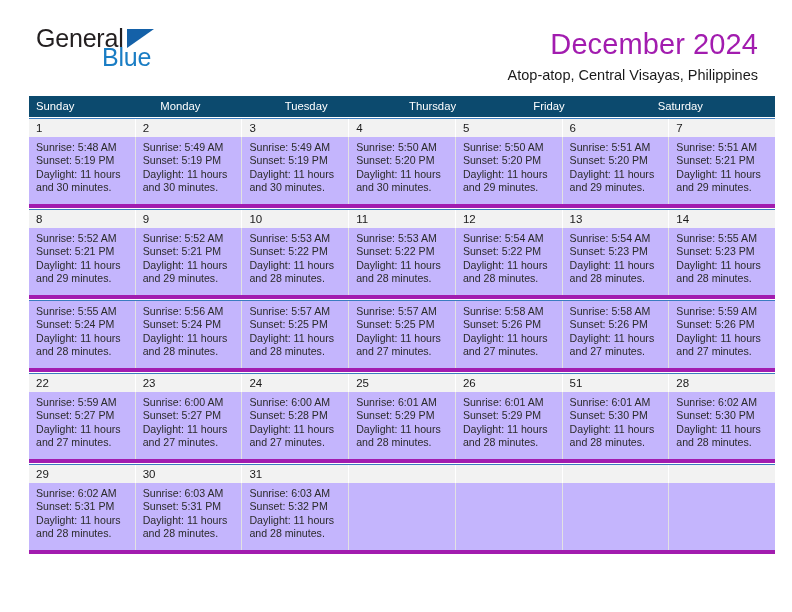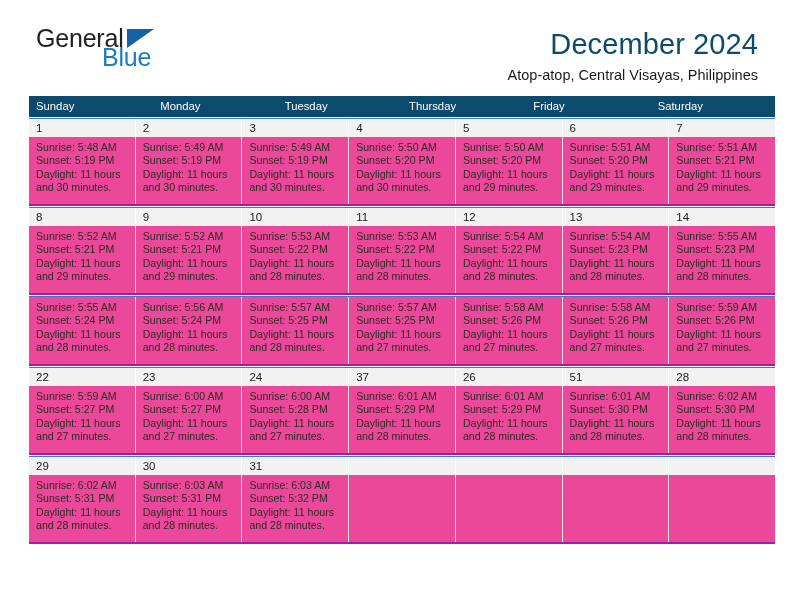--- a/index.html
+++ b/index.html
@@ -66,21 +66,21 @@
   }
 
   .title-block {
     text-align: right;
     flex: 1;
     padding-top: 2px;
   }
   .cal-title {
     font-size: 29px;
     font-weight: normal;
-    color: #0c4a6e;
+    color: #a21caf;
     line-height: 1.12;
     letter-spacing: 0.1px;
   }
   .cal-subtitle {
     font-size: 14.5px;
     color: #1a1a1a;
     margin-top: 7px;
     line-height: 1.2;
   }
 
@@ -126,23 +126,23 @@
     padding-left: 7px;
     box-sizing: border-box;
     color: #1a1a1a;
     border-right: 1px solid #ffffff;
   }
   .daynum:last-child { border-right: none; }
   .daynum.empty { background: #f2f2f2; }
 
   .week-bodies {
     display: flex;
-    background: #ec4899;
+    background: #c4b5fd;
     height: 67px;
-    border-bottom: 2px solid #a21caf;
+    border-bottom: 4px solid #a21caf;
   }
   .daybody {
     flex: 1 1 0;
     padding: 4px 5px 0 7px;
     box-sizing: border-box;
     border-right: 1px solid #e2e2e2;
     font-size: 10.6px;
     line-height: 13.3px;
     color: #2b2b2b;
     overflow: hidden;
@@ -339,21 +339,21 @@
           <div class="ln">and 27 minutes.</div>
         </div>
       </div>
     </div>
 
     <div class="week">
       <div class="week-daynums">
         <div class="daynum">22</div>
         <div class="daynum">23</div>
         <div class="daynum">24</div>
-        <div class="daynum">37</div>
+        <div class="daynum">25</div>
         <div class="daynum">26</div>
         <div class="daynum">51</div>
         <div class="daynum">28</div>
       </div>
       <div class="week-bodies">
         <div class="daybody">
           <div class="ln">Sunrise: 5:59 AM</div>
           <div class="ln">Sunset: 5:27 PM</div>
           <div class="ln">Daylight: 11 hours</div>
           <div class="ln">and 27 minutes.</div>

